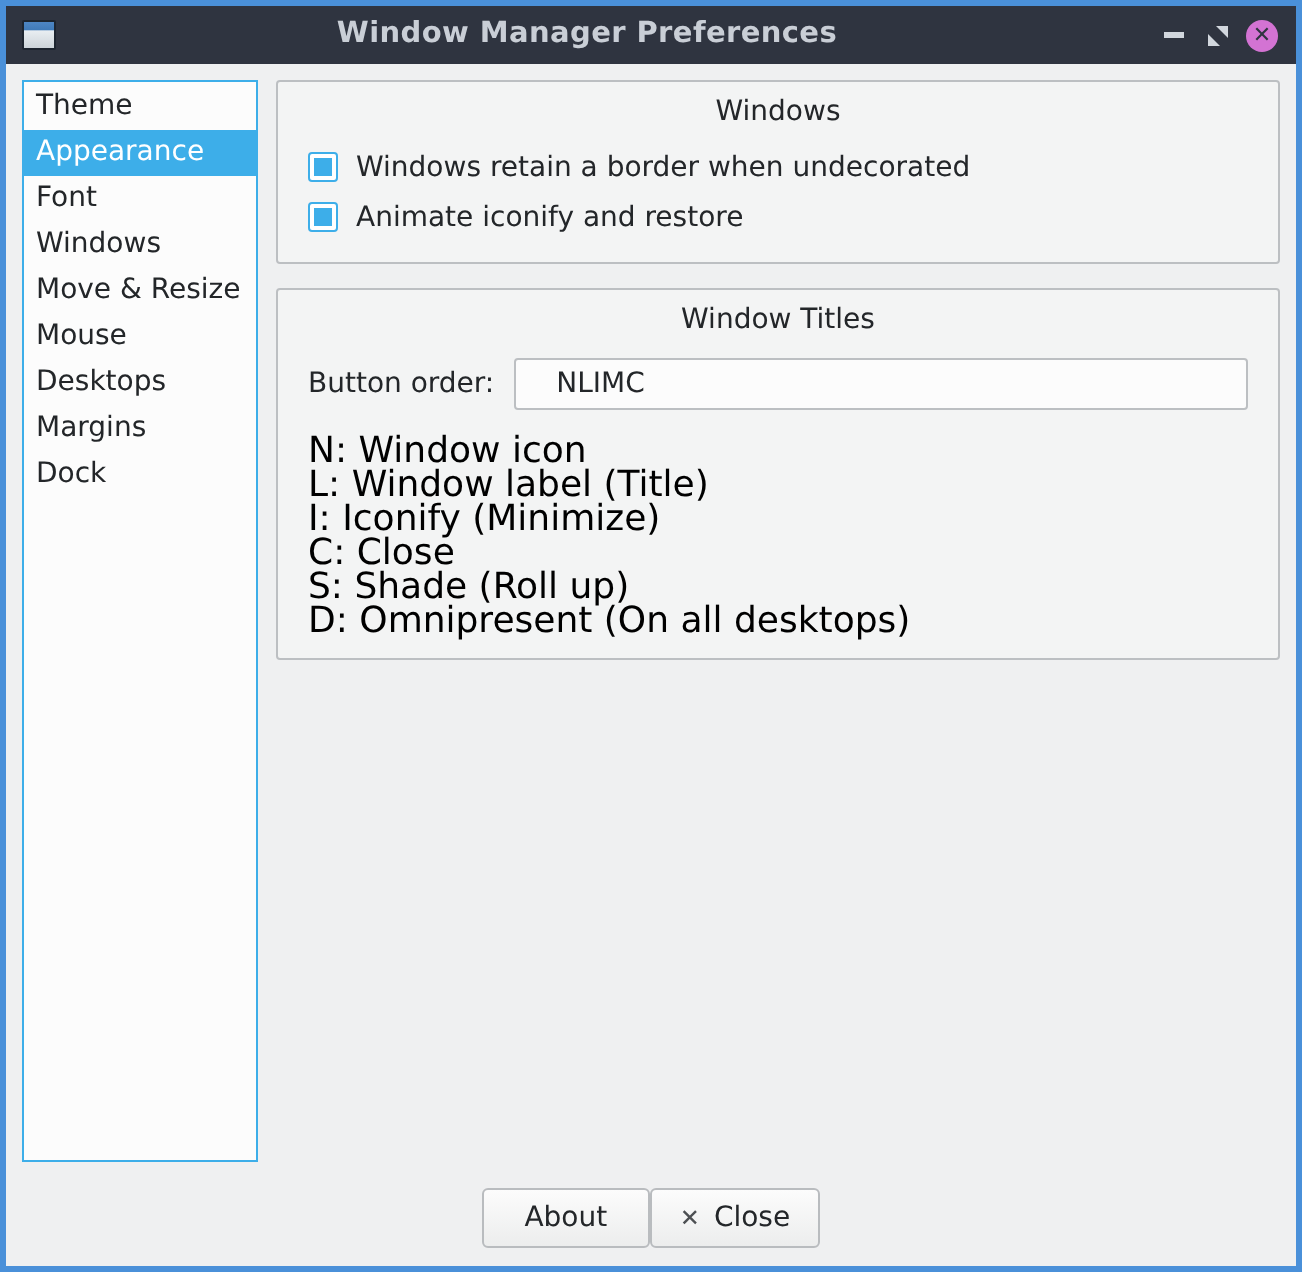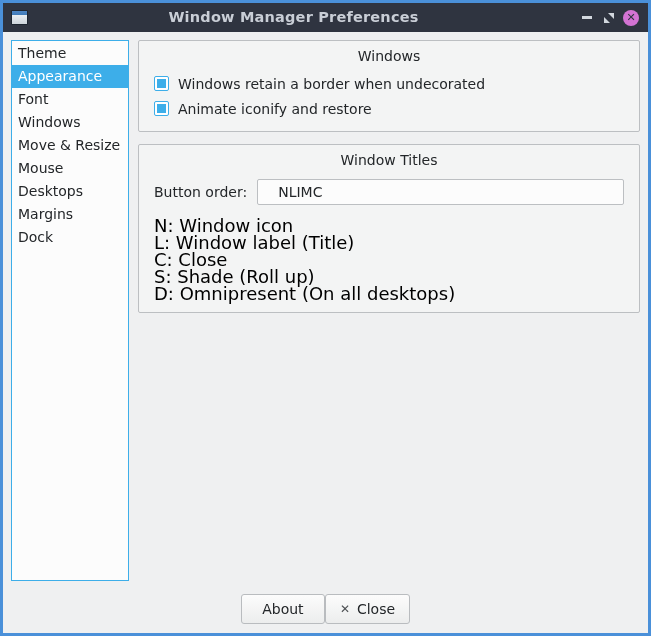--- a/index.html
+++ b/index.html
@@ -321,20 +321,21 @@
           <div class="groupbox-title">Window Titles</div>
 
           <div class="field-row">
             <span class="field-label">Button order:</span>
             <input id="button-order-input" type="text" value="NLIMC" style="">
           </div>
 
           <div id="legend">
             <div class="legend-line">N: Window icon</div>
             <div class="legend-line">L: Window label (Title)</div>
+            <div class="legend-line">I: Iconify (Minimize)</div>
             <div class="legend-line">C: Close</div>
             <div class="legend-line">S: Shade (Roll up)</div>
             <div class="legend-line">D: Omnipresent (On all desktops)</div>
           </div>
         </div>
 
       </div>
     </div>
 
     <div id="buttonbar">

